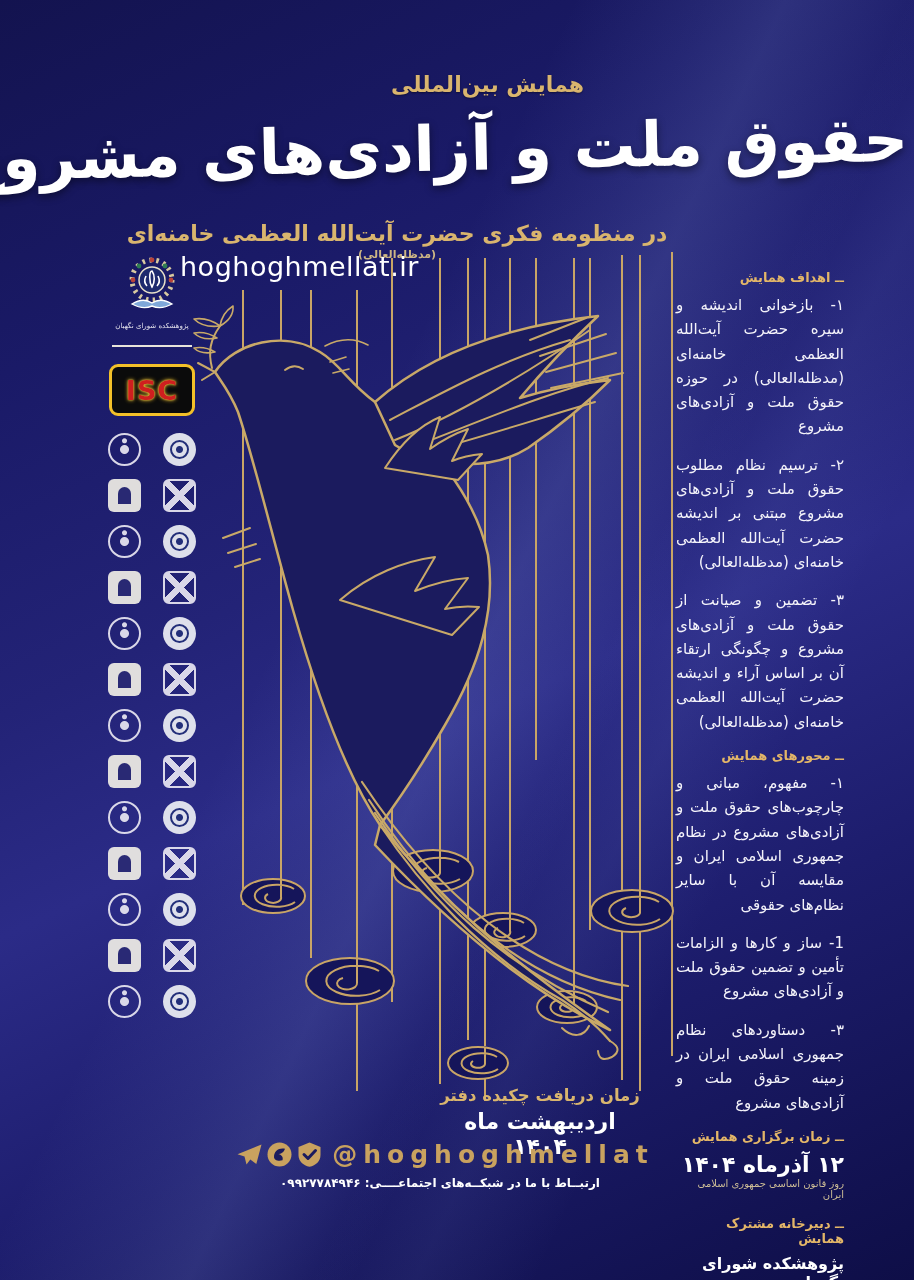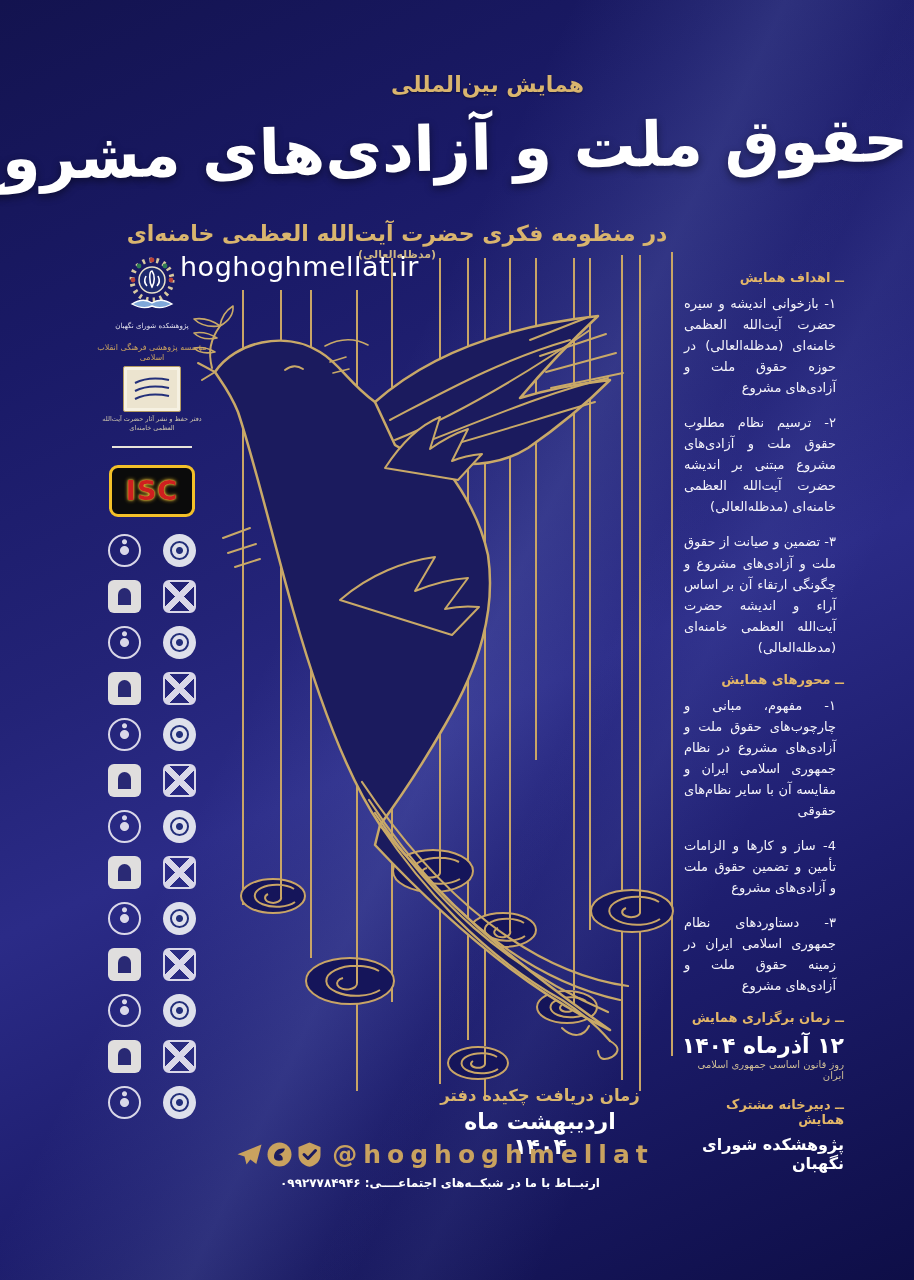--- a/index.html
+++ b/index.html
@@ -48,21 +48,21 @@
   .plogo.v2{background:#f0eee6;border-radius:6px;}
   .plogo.v2::after{content:"";position:absolute;left:10px;top:8px;width:13px;height:17px;background:#2a2a74;border-radius:7px 7px 0 0;}
   .plogo.v3{border:2px solid #e9e7f2;border-radius:6px;
     background:linear-gradient(45deg,transparent 42%,#e9e7f2 42% 58%,transparent 58%),
                linear-gradient(-45deg,transparent 42%,#e9e7f2 42% 58%,transparent 58%);}
 
   
   .right-col{position:absolute;top:270px;right:70px;width:168px;direction:rtl;color:#f4f3fa;}
   .ghead{color:#e3b668;font-size:13px;font-weight:bold;margin:0 0 8px;}
   .ghead::before{content:"ــ ";font-weight:bold;}
-  .rc p{font-size:13px;line-height:1.62;text-align:justify;margin:0 8px 14px;}
+  .rc p{font-size:15px;line-height:1.62;text-align:justify;margin:0 0 14px;}
   .sched{margin-top:14px;}
   .date-big{color:#ffffff;font-size:22px;font-weight:bold;margin:2px 0 1px;}
   .date-note{color:#cdbd96;font-size:10px;margin-bottom:16px;}
   .secr-val{color:#ffffff;font-size:16px;font-weight:bold;}
 
   
   .dl{position:absolute;width:200px;text-align:center;direction:rtl;}
   .dl .lbl{color:#d9b56e;font-size:16.5px;font-weight:bold;}
   .dl .val{color:#ffffff;font-size:22px;font-weight:bold;margin-top:4px;}
   .dl.abstract{top:1086px;left:440px;}
@@ -177,29 +177,20 @@
           <path d="M13,50 Q24,43 33,49 Q42,43 53,50 Q42,56 33,52 Q24,56 13,50 Z" fill="#7fa8d9" stroke="#ffffff" stroke-width="1.4"></path>
           <circle cx="14" cy="26" r="2.4" fill="#b8433a"></circle>
             <circle cx="52" cy="26" r="2.4" fill="#b8433a"></circle>
           <circle cx="20" cy="12" r="2.4" fill="#2e7d52"></circle>
             <circle cx="46" cy="12" r="2.4" fill="#2e7d52"></circle>
           <circle cx="33" cy="6" r="2.4" fill="#b8433a"></circle>
         </g>
       </svg>
       <div class="org-caption">پژوهشکده شورای نگهبان</div>
     </div>
-    <div class="org2">
-      <div class="org2-title">مؤسسه پژوهشی فرهنگی انقلاب اسلامی</div>
-      <div class="org2-box">
-        <svg width="40" height="30" viewBox="0 0 40 30" fill="none" stroke="#23307a" stroke-width="2">
-          <path d="M3,9 q14,-7 34,-3 M3,17 q14,-7 34,-3 M3,25 q14,-7 34,-3"></path>
-        </svg>
-      </div>
-      <div class="org2-caption">دفتر حفظ و نشر آثار حضرت آیت‌الله العظمی خامنه‌ای</div>
-    </div>
     <div class="divider"></div>
     <div class="isc-badge">
       <span>ISC</span>
     </div>
     <div class="partner-grid">
         <div class="plogo v0"></div>
         <div class="plogo v1"></div>
         <div class="plogo v2"></div>
         <div class="plogo v3"></div>
         <div class="plogo v0"></div>
@@ -228,21 +219,21 @@
   </div>
 
   <div class="right-col rc">
     <div class="ghead">اهداف همایش</div>
     <p>۱- بازخوانی اندیشه و سیره حضرت آیت‌الله العظمی خامنه‌ای (مدظله‌العالی) در حوزه حقوق ملت و آزادی‌های مشروع</p>
     <p>۲- ترسیم نظام مطلوب حقوق ملت و آزادی‌های مشروع مبتنی بر اندیشه حضرت آیت‌الله العظمی خامنه‌ای (مدظله‌العالی)</p>
     <p>۳- تضمین و صیانت از حقوق ملت و آزادی‌های مشروع و چگونگی ارتقاء آن بر اساس آراء و اندیشه حضرت آیت‌الله العظمی خامنه‌ای (مدظله‌العالی)</p>
 
     <div class="ghead">محورهای همایش</div>
     <p>۱- مفهوم، مبانی و چارچوب‌های حقوق ملت و آزادی‌های مشروع در نظام جمهوری اسلامی ایران و مقایسه آن با سایر نظام‌های حقوقی</p>
-    <p>4- ساز و کارها و الزامات تأمین و تضمین حقوق ملت و آزادی‌های مشروع</p>
+    <p>1- ساز و کارها و الزامات تأمین و تضمین حقوق ملت و آزادی‌های مشروع</p>
     <p>۳- دستاوردهای نظام جمهوری اسلامی ایران در زمینه حقوق ملت و آزادی‌های مشروع</p>
 
     <div class="sched">
       <div class="ghead">زمان برگزاری همایش</div>
       <div class="date-big">۱۲ آذرماه ۱۴۰۴</div>
       <div class="date-note">روز قانون اساسی جمهوری اسلامی ایران</div>
       <div class="ghead">دبیرخانه مشترک همایش</div>
       <div class="secr-val">پژوهشکده شورای نگهبان</div>
     </div>
   </div>

